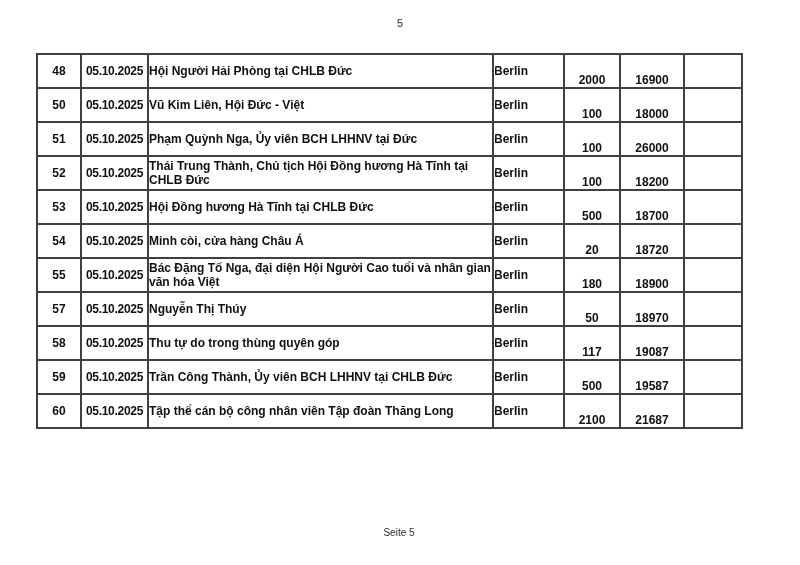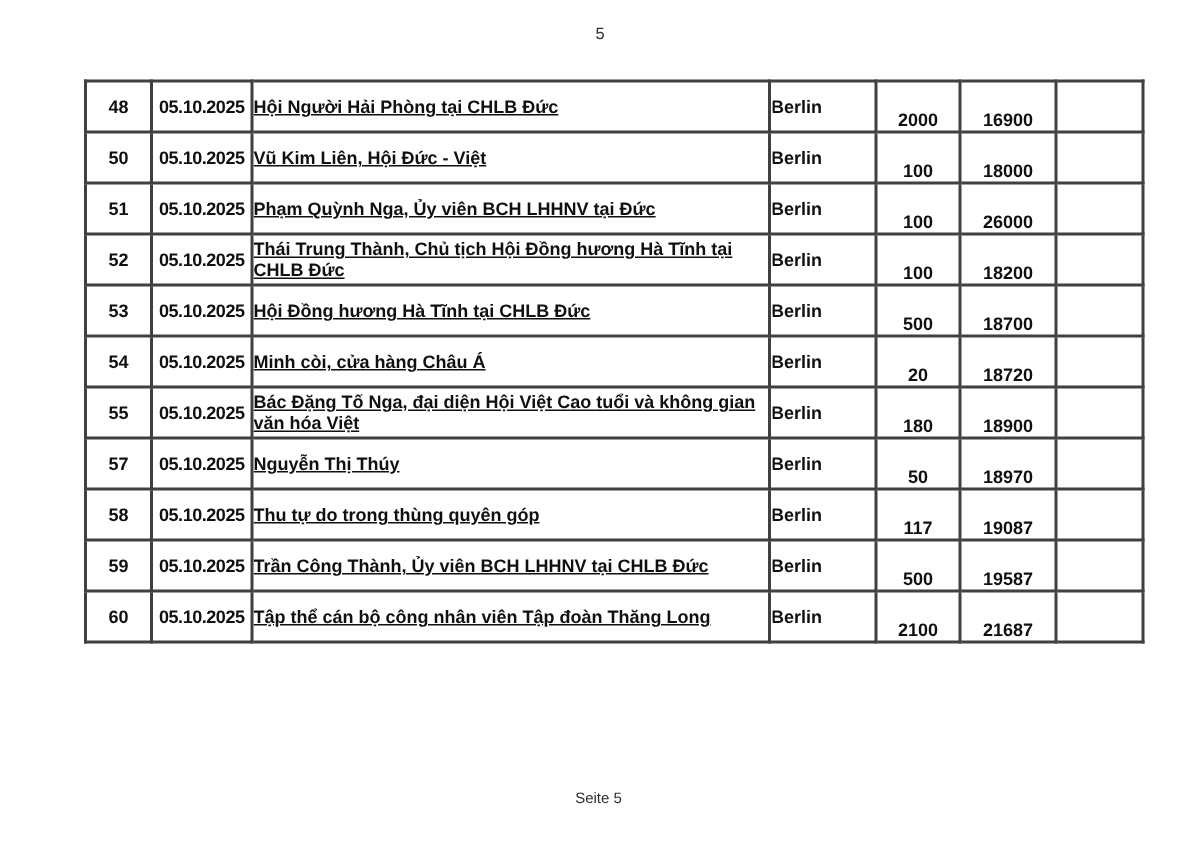--- a/index.html
+++ b/index.html
@@ -23,21 +23,21 @@
     top: 17px;
     left: 0;
     width: 800px;
     text-align: center;
     font-size: 11px;
     font-weight: 400;
     color: #2f2f2f;
   }
   table.donations {
     position: absolute;
-    left: 56px;
+    left: 36px;
     top: 53px;
     width: 705px;
     border-collapse: collapse;
     table-layout: fixed;
   }
   table.donations td {
     border: 2px solid #404040;
     font-weight: 700;
     font-size: 12px;
     height: 32px;
@@ -60,21 +60,20 @@
     text-align: center;
     vertical-align: middle;
     letter-spacing: -0.3px;
   }
   td.c-name {
     text-align: left;
     vertical-align: middle;
     padding: 2px 3px 2px 4px;
     line-height: 14px;
     font-size: 11.5px;
-    text-decoration: underline;
   }
   td.c-place {
     text-align: left;
     vertical-align: middle;
     padding-left: 4px;
     border-radius: 15px;
   }
   td.c-amount, td.c-total {
     text-align: center;
     vertical-align: bottom;
@@ -163,21 +162,21 @@
           <td class="c-date">05.10.2025</td>
           <td class="c-name">Minh còi, cửa hàng Châu Á</td>
           <td class="c-place">Berlin</td>
           <td class="c-amount">20</td>
           <td class="c-total">18720</td>
           <td class="c-mark"></td>
         </tr>
         <tr>
           <td class="c-no">55</td>
           <td class="c-date">05.10.2025</td>
-          <td class="c-name">Bác Đặng Tố Nga, đại diện Hội Việt Cao tuổi và không gian văn hóa Việt</td>
+          <td class="c-name">Bác Đặng Tố Nga, đại diện Hội Người Cao tuổi và nhân gian văn hóa Việt</td>
           <td class="c-place">Berlin</td>
           <td class="c-amount">180</td>
           <td class="c-total">18900</td>
           <td class="c-mark"></td>
         </tr>
         <tr>
           <td class="c-no">57</td>
           <td class="c-date">05.10.2025</td>
           <td class="c-name">Nguyễn Thị Thúy</td>
           <td class="c-place">Berlin</td>

